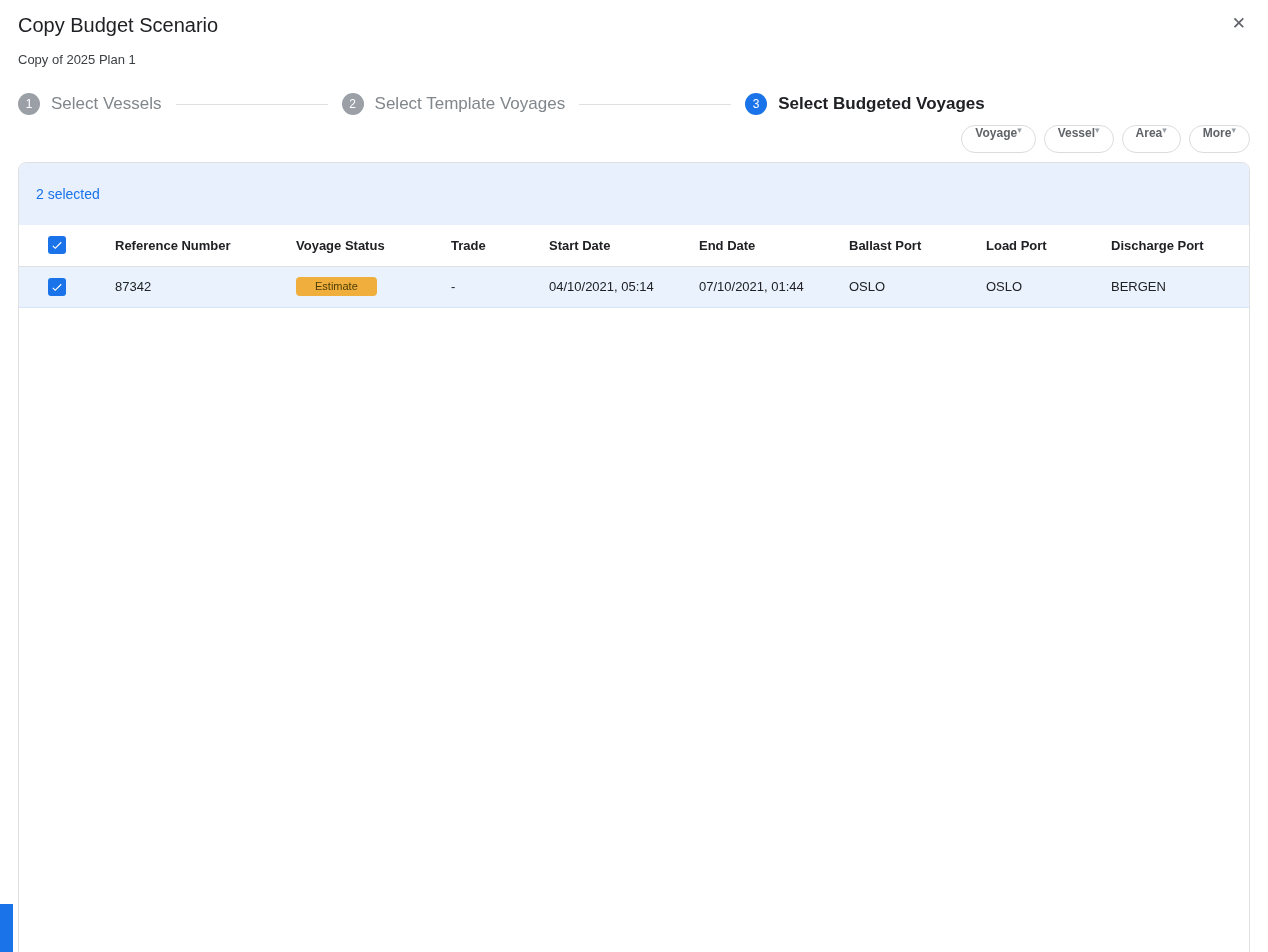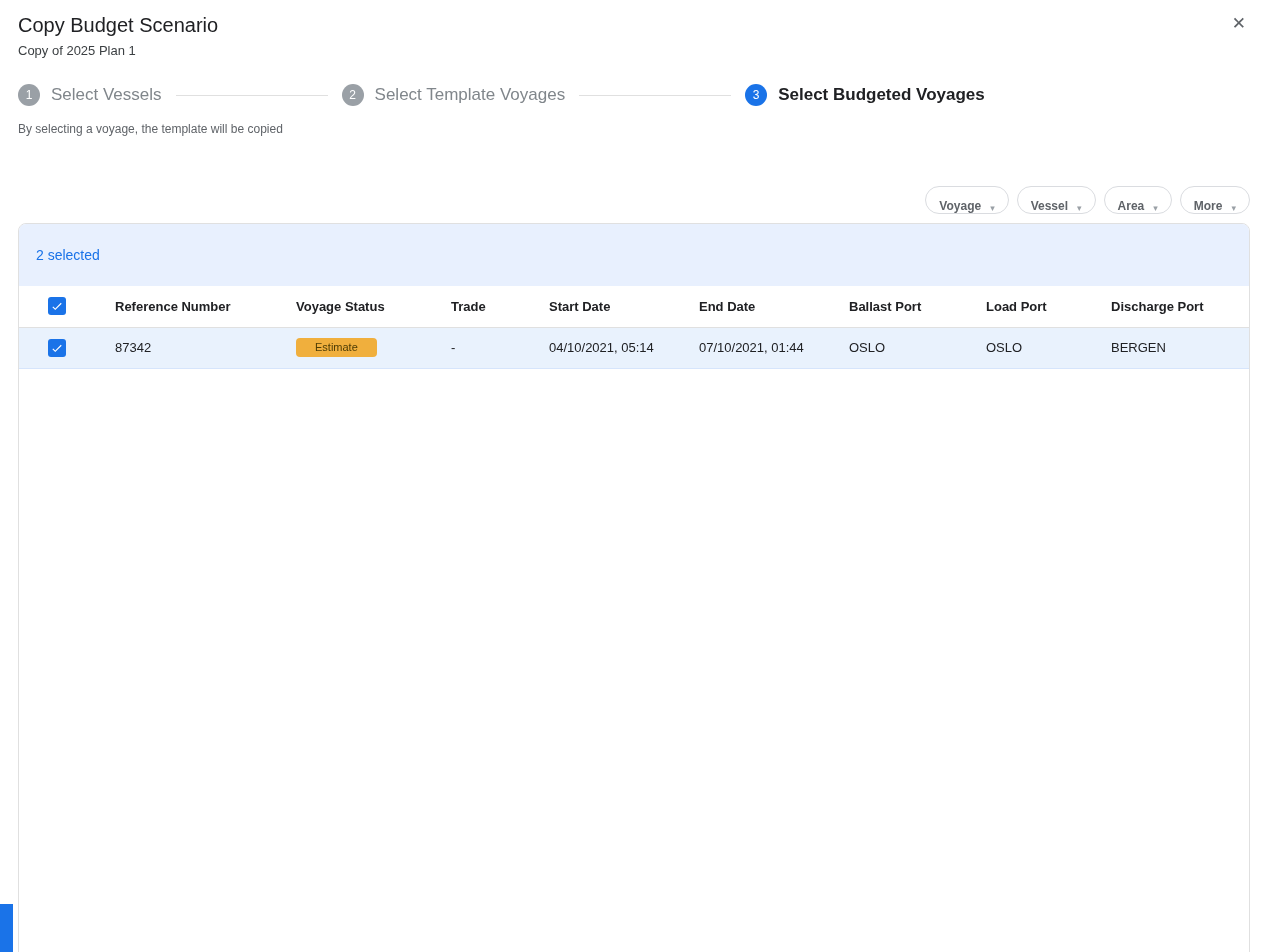--- a/index.html
+++ b/index.html
@@ -9,21 +9,21 @@
     font-family: "Liberation Sans", "DejaVu Sans", sans-serif;
     color: #202124;
     position: relative;
     overflow: hidden;
   }
   .modal { padding: 12px 18px 0 18px; position: relative; }
 
   
   .header { position: relative; }
   .title { font-size: 20px; font-weight: 400; color: #202124; line-height: 26px; }
-  .subtitle { font-size: 13px; color: #3c4043; margin-top: 5px; }
+  .subtitle { font-size: 13px; color: #3c4043; margin-top: 14px; }
   .close-btn {
     position: absolute; top: 1px; right: 2px;
     background: none; border: none; font-size: 17px; line-height: 17px;
     color: #5f6368; cursor: pointer; padding: 2px;
   }
 
   
   .stepper { display: flex; align-items: center; margin-top: 26px; }
   .step { display: flex; align-items: center; gap: 11px; cursor: pointer; }
   .step-circle {
@@ -35,25 +35,25 @@
   .step-label { font-size: 17px; color: #80868b; white-space: nowrap; }
   .step.active .step-label { color: #202124; font-weight: 700; }
   .step-connector { flex: 0 0 152px; height: 1px; background: #e0e0e0; margin: 0 14px; }
 
   
   .hint { margin-top: 16px; font-size: 12px; color: #5f6368; }
 
   
   .filters { display: flex; justify-content: flex-end; gap: 8px; margin-top: 10px; }
   .filter-pill {
-    display: inline-flex; align-items: flex-end; gap: 9px;
+    display: inline-flex; align-items: flex-start; 
     height: 28px; padding: 0 13px;
     border: 1px solid #dadce0; border-radius: 15px;
     background: #fff; font-size: 12px; font-weight: 700; color: #5f6368;
-    cursor: pointer; font-family: inherit; margin-top: 40px;
+    cursor: pointer; font-family: inherit;
   }
   .filter-caret { font-size: 9px; color: #9aa0a6; line-height: 1; }
 
   
   .table-container {
     margin-top: 9px; height: 804px;
     border: 1px solid #e0e0e0; border-radius: 8px;
     overflow: hidden; background: #fff;
   }
   .selection-band {
@@ -117,21 +117,20 @@
       <span class="step-circle">2</span>
       <span class="step-label">Select Template Voyages</span>
     </div>
     <div class="step-connector"></div>
     <div class="step active">
       <span class="step-circle">3</span>
       <span class="step-label">Select Budgeted Voyages</span>
     </div>
   </div>
 
-  <div class="hint">By selecting a voyage, the template will be copied</div>
 
   <div class="filters">
     <button class="filter-pill">
       <span>Voyage</span>
       <span class="filter-caret">▾</span>
     </button>
     <button class="filter-pill">
       <span>Vessel</span>
       <span class="filter-caret">▾</span>
     </button>

